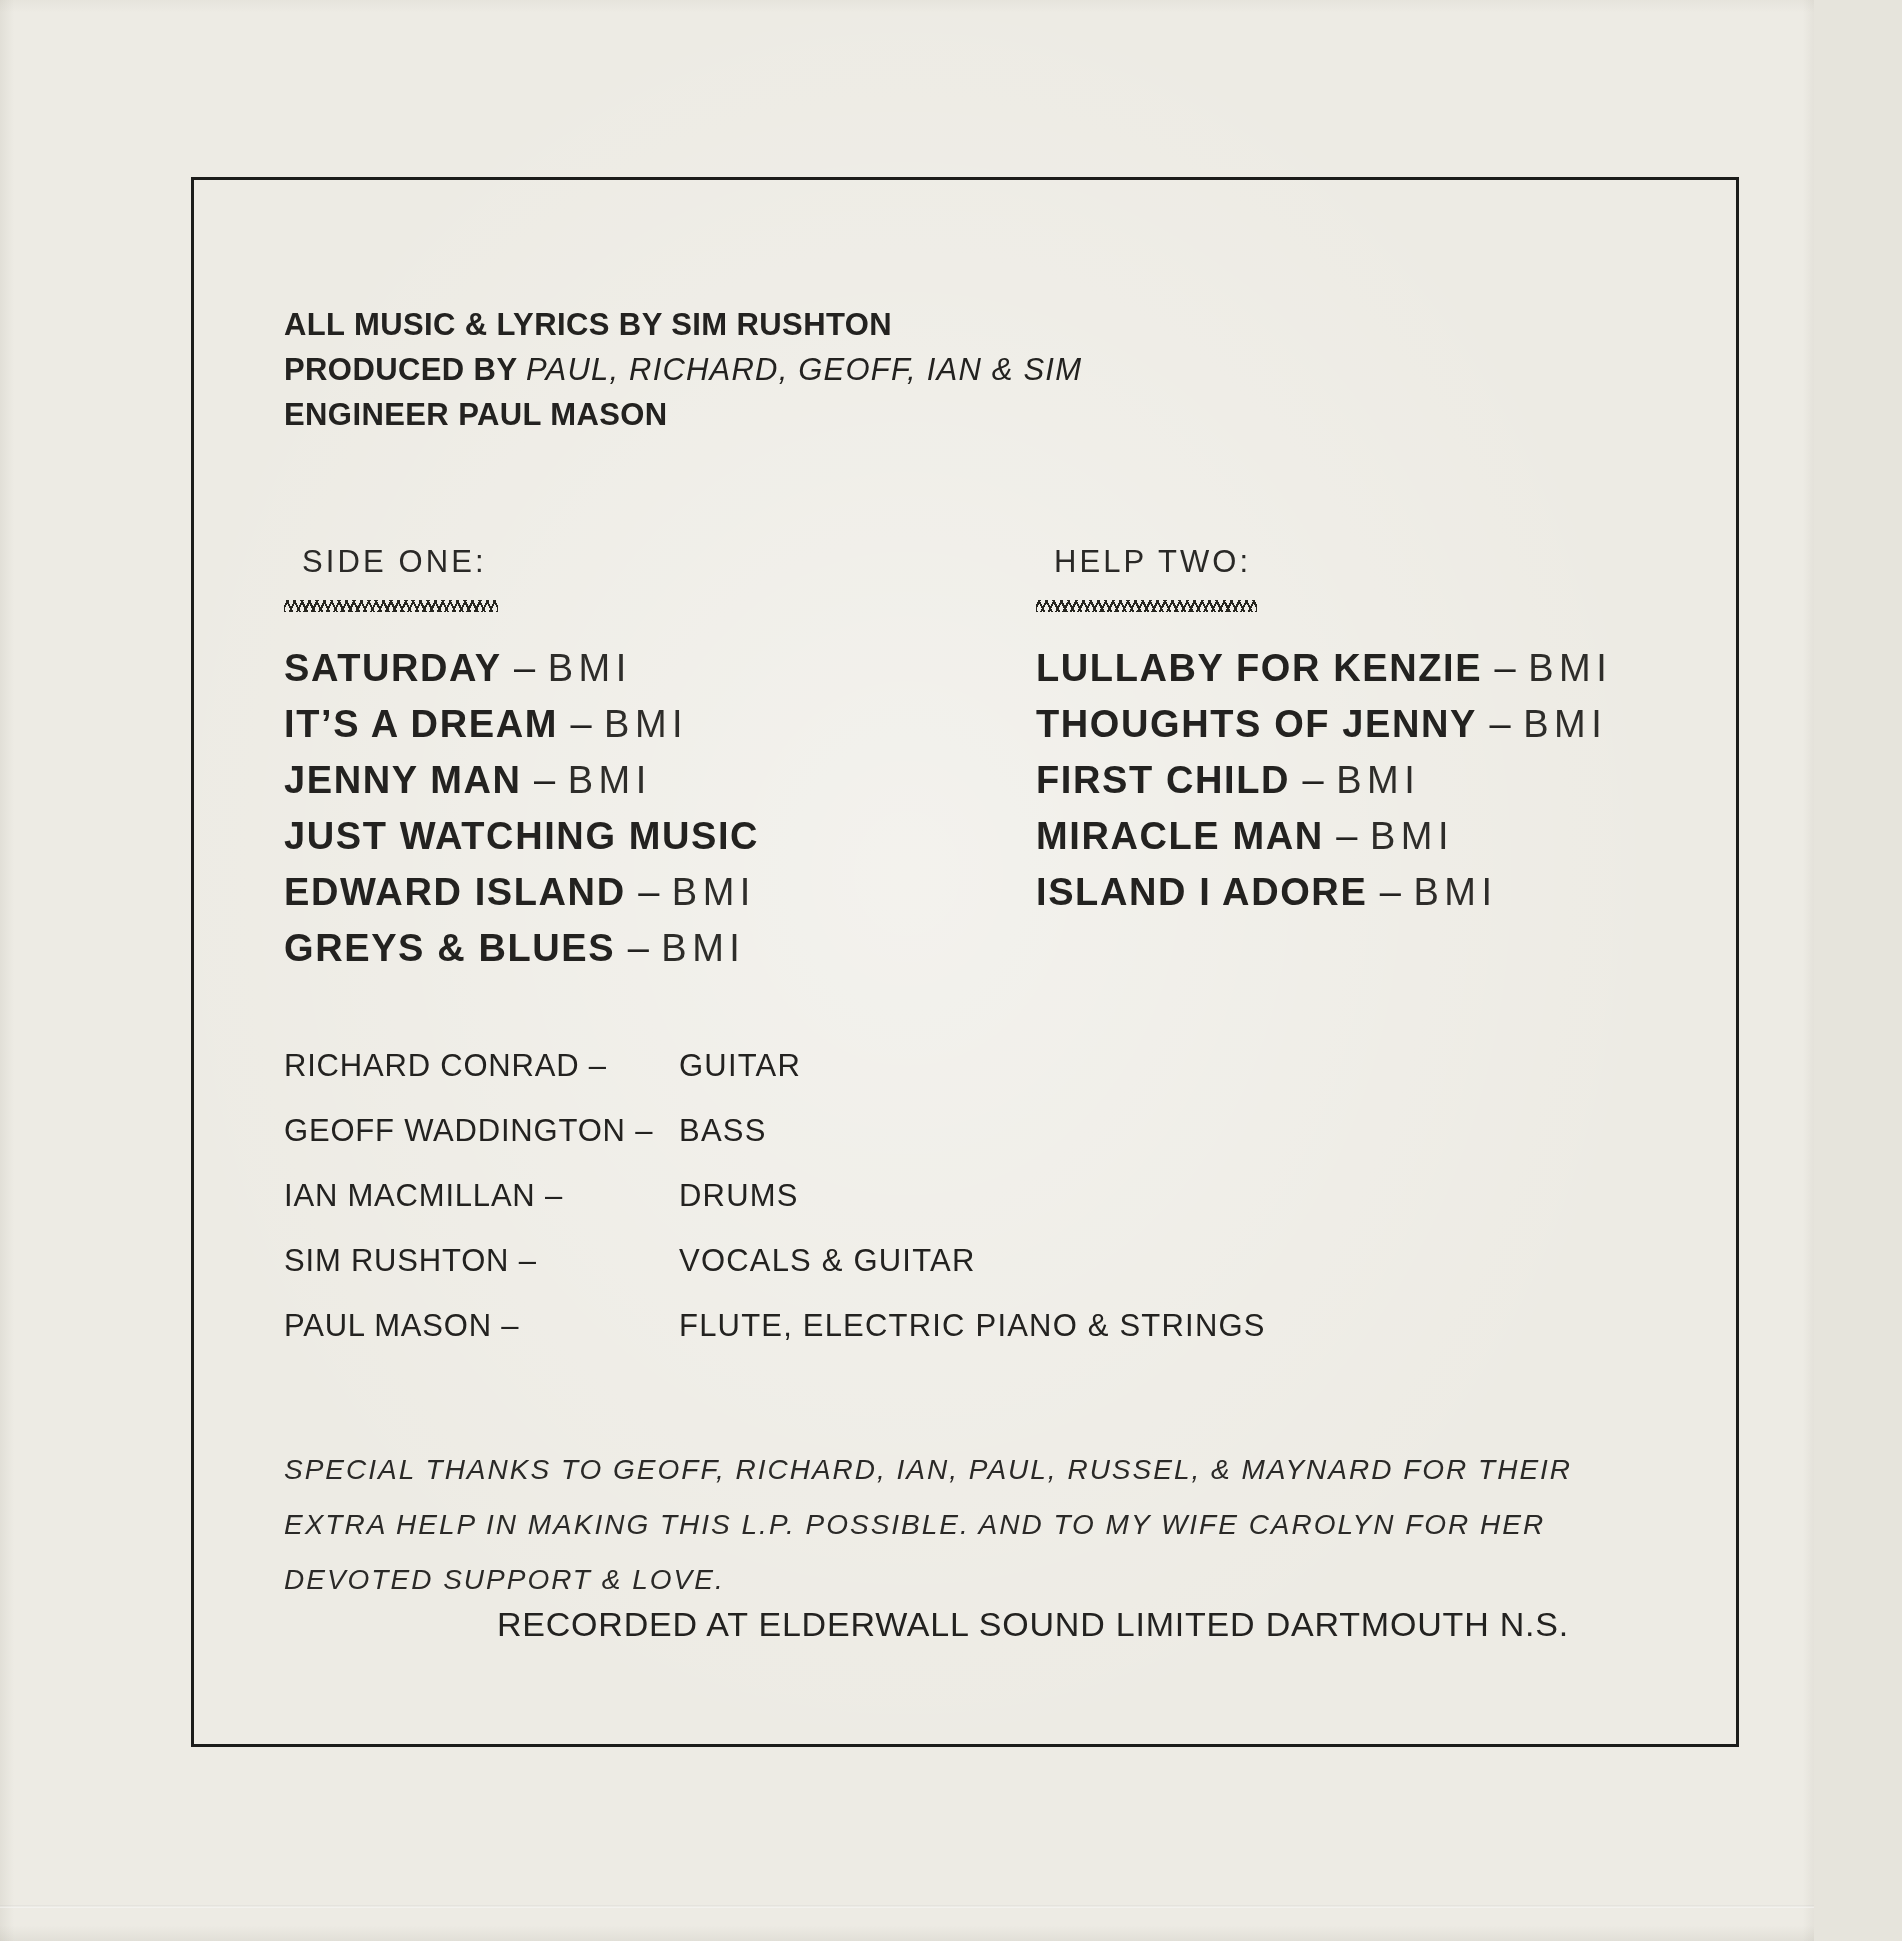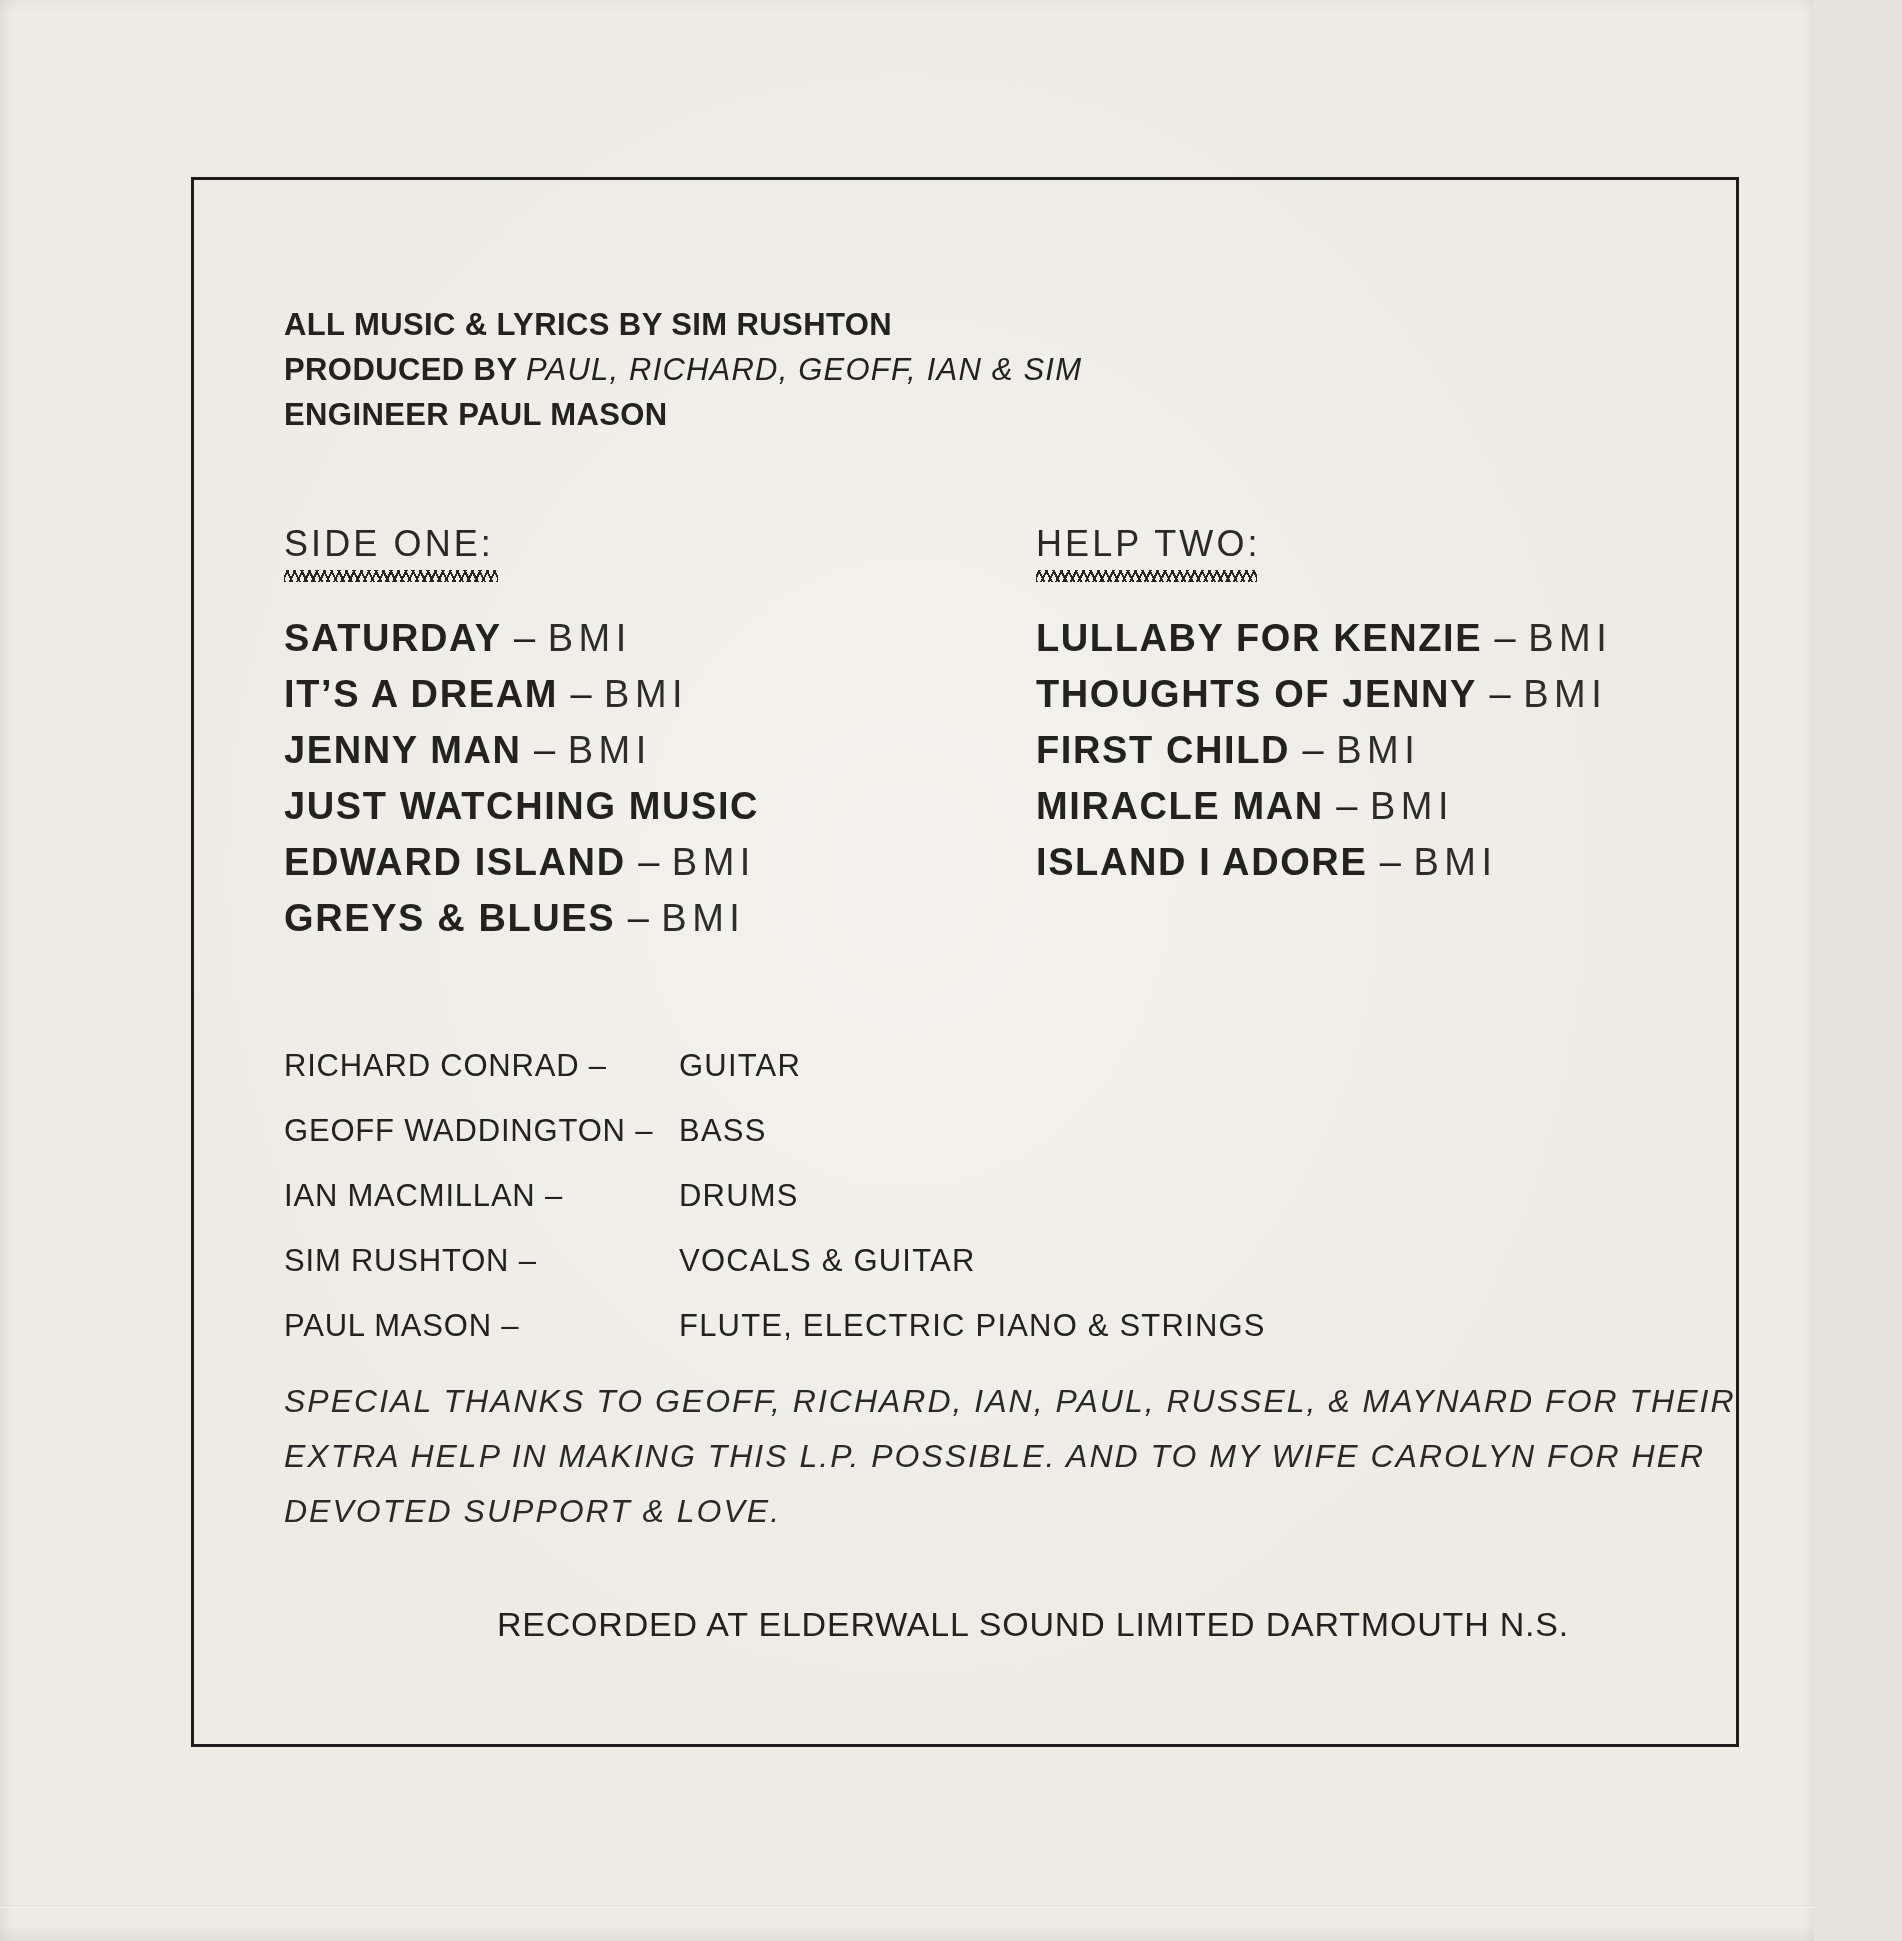--- a/index.html
+++ b/index.html
@@ -44,22 +44,22 @@
     position:absolute;left:284px;top:302px;
     font-size:31px;line-height:45px;font-weight:700;
     letter-spacing:0.4px;
   }
   .credits .it{font-style:italic;font-weight:400;letter-spacing:1.2px;}
   
   .side{position:absolute;top:523px;}
   .side-one{left:284px;}
   .side-two{left:1036px;}
   .side-header{
-    margin:0;
-    font-size:36px;line-height:41px;font-weight:400;
+    margin:18px;
+    font-size:31px;line-height:41px;font-weight:400;
     letter-spacing:3.1px;color:#2a2927;
   }
   .chain{
     margin-top:6.3px;
     height:11.7px;
     background:
       repeating-linear-gradient(63deg,  #26251f 0 2px, transparent 2px 6.6px),
       repeating-linear-gradient(-63deg, #26251f 0 2px, transparent 2px 6.6px);
   }
   .chain.c1{width:214px;}
@@ -79,22 +79,22 @@
   
   .musicians{
     position:absolute;left:284px;top:1048px;
     font-size:31px;
   }
   .m-row{position:relative;height:65px;line-height:36px;white-space:nowrap;}
   .m-name{position:absolute;left:0;letter-spacing:0.8px;}
   .m-inst{position:absolute;left:395px;letter-spacing:1.2px;}
   
   .thanks{
-    position:absolute;left:284px;top:1374px;
-    font-size:32px;line-height:55px;
+    position:absolute;left:284px;top:1442px;
+    font-size:28px;line-height:55px;
     font-style:italic;
     letter-spacing:2px;
     color:#2a2927;
     white-space:nowrap;
   }
   
   .recorded{
     position:absolute;left:191px;top:1605px;
     width:1548px;
     padding-left:48px;box-sizing:border-box;

